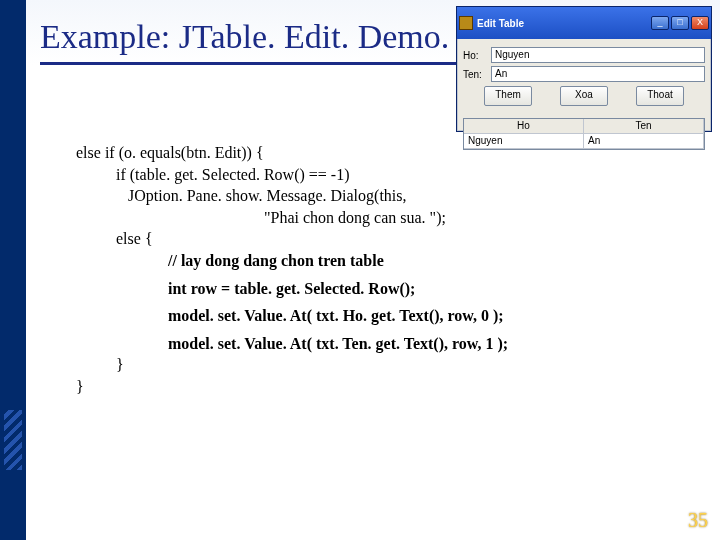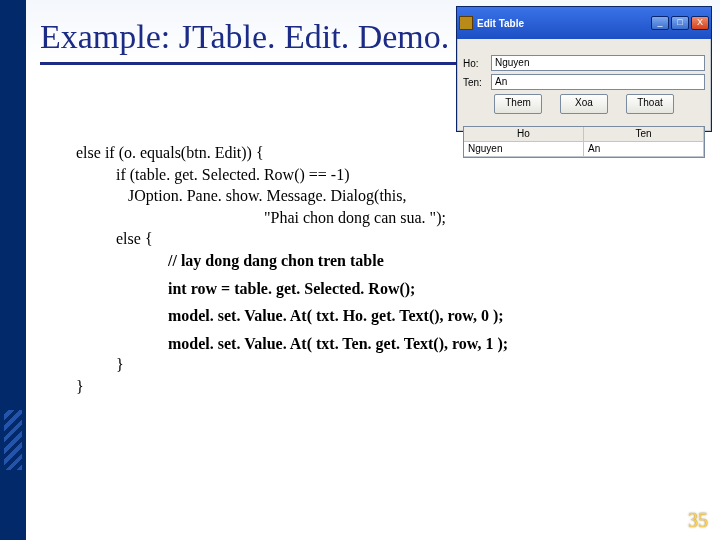--- a/index.html
+++ b/index.html
@@ -14,25 +14,25 @@
 .pageNum{position:absolute;right:12px;bottom:8px;color:#ffd24a;font-family:"Times New Roman",serif;font-size:20px;text-shadow:0 0 2px #7a5a00}
 
 
 .win{position:absolute;right:8px;top:6px;width:254px;height:124px;background:#eceae2;border:1px solid #0a246a;box-shadow:0 0 0 1px #bfc6d0 inset;font-size:10px;color:#000}
 .win-titlebar{height:16px;background:linear-gradient(#3b72e8,#1c4fc4);display:flex;align-items:center;padding:8px 2px}
 .win-titlebar .ico{width:12px;height:12px;background:#b88a18;border:1px solid #5c3a00;margin-right:4px}
 .win-titlebar .ttl{color:#fff;font-weight:bold;font-size:10px;flex:1}
 .win-btns{display:flex;gap:2px}
 .win-btn{width:16px;height:12px;background:linear-gradient(#7ea8f0,#3a6fd0);border:1px solid #0a246a;color:#fff;font-size:9px;line-height:10px;text-align:center;border-radius:2px}
 .win-btn.close{background:linear-gradient(#f08b6a,#d6411b)}
-.form{padding:16px 6px}
+.form{padding:8px 6px}
 .frow{display:flex;align-items:center;margin-bottom:3px}
 .flabel{width:28px;font-size:10px}
 .finput{flex:1;height:14px;border:1px solid #7a8aa0;background:#fff;padding:0 3px;font-size:10px;line-height:14px}
-.btn-row{display:flex;gap:18px;justify-content:center;margin:4px 0 4px}
+.btn-row{display:flex;gap:28px;justify-content:center;margin:4px 0 4px}
 .fbtn{width:46px;height:18px;border:1px solid #7a8aa0;background:linear-gradient(#fefefe,#e6e6e0);font-size:10px;line-height:16px;text-align:center;border-radius:2px}
 .grid{border:1px solid #7a8aa0;background:#fff;margin-top:12px}
 .grow{display:flex}
 .gcell{flex:1;border-right:1px solid #c0c6d0;border-bottom:1px solid #c0c6d0;height:14px;font-size:10px;padding:0 4px;line-height:14px}
 .ghead .gcell{background:#eceae2;font-weight:normal;text-align:center}
 </style>
 </head>
 <body>
 
 <div class="slide">

